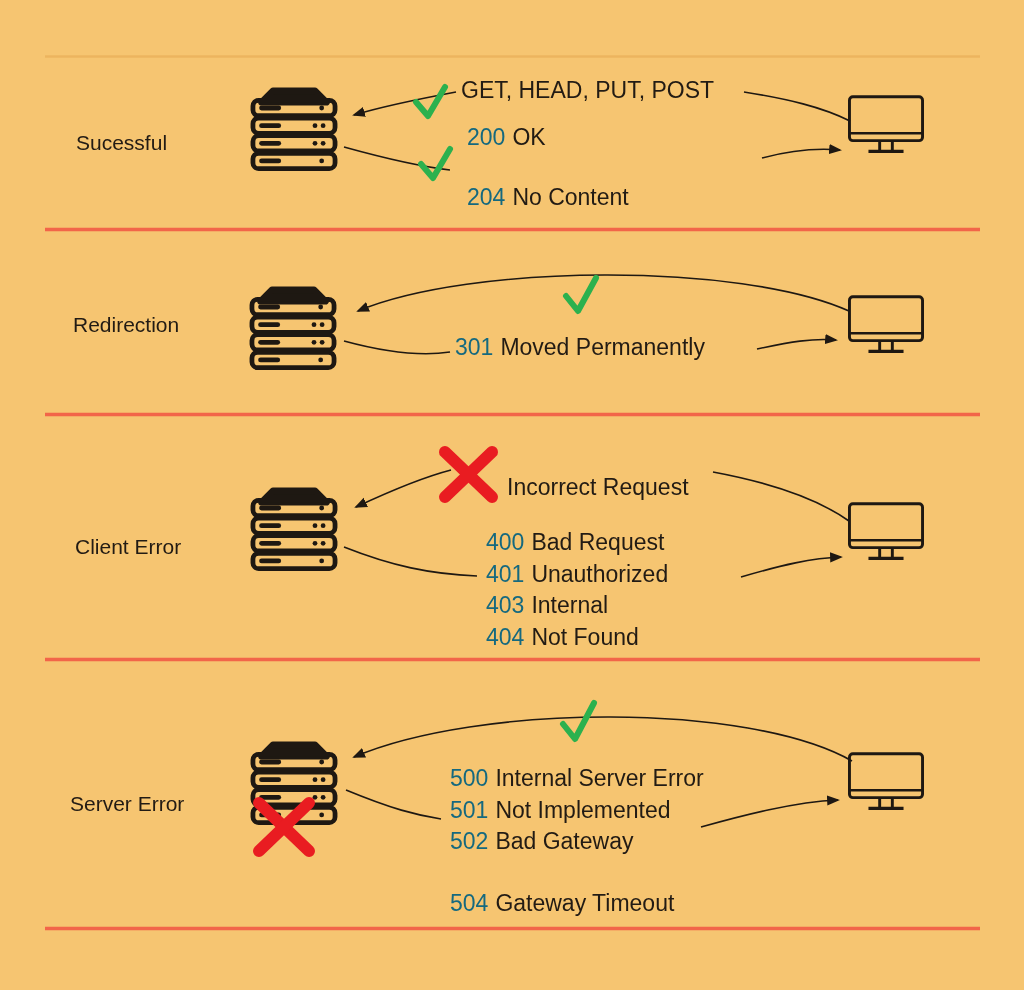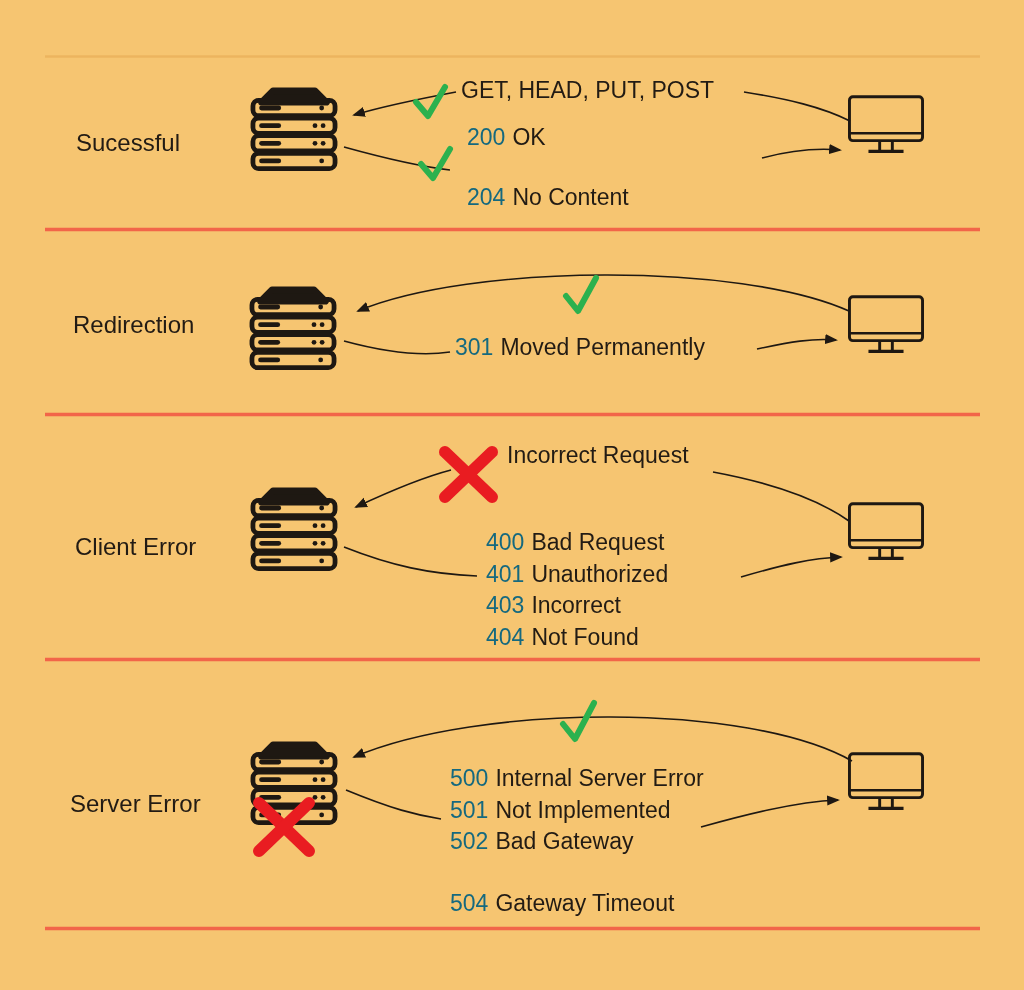--- a/index.html
+++ b/index.html
@@ -4,21 +4,21 @@
 <style>
   html,body{margin:0;padding:0;}
   body{
     width:1024px;height:990px;overflow:hidden;
     background:#f6c571;
     font-family:"Liberation Sans", sans-serif;
   }
   .canvas{position:relative;width:1024px;height:990px;background:#f6c571;}
   svg.overlay{position:absolute;left:0;top:0;width:1024px;height:990px;}
   .txt{position:absolute;white-space:nowrap;color:#221b14;}
-  .label{font-size:24px;line-height:30px;}
+  .label{font-size:21px;line-height:30px;}
   .req{font-size:23px;line-height:30px;}
   .row{font-size:23px;line-height:30px;}
   .row .code{color:#15697f;}
   .row .desc{margin-left:7px;color:#221b14;}
 </style>
 </head>
 <body>
 
 <div class="canvas">
 
@@ -110,24 +110,24 @@
 
   <div class="txt label" style="left:76px;top:128px">Sucessful</div>
   <div class="txt req" style="left:461px;top:75px">GET, HEAD, PUT, POST</div>
   <div class="txt row" style="left:467px;top:122px"><span class="code">200</span><span class="desc">OK</span></div>
   <div class="txt row" style="left:467px;top:182px"><span class="code">204</span><span class="desc">No Content</span></div>
 
   <div class="txt label" style="left:73px;top:310px">Redirection</div>
   <div class="txt row" style="left:455px;top:332px"><span class="code">301</span><span class="desc">Moved Permanently</span></div>
 
   <div class="txt label" style="left:75px;top:532px">Client Error</div>
-  <div class="txt req" style="left:507px;top:440px">Incorrect Request</div>
+  <div class="txt req" style="left:507px;top:472px">Incorrect Request</div>
   <div class="txt row" style="left:486px;top:527px"><span class="code">400</span><span class="desc">Bad Request</span></div>
   <div class="txt row" style="left:486px;top:559px"><span class="code">401</span><span class="desc">Unauthorized</span></div>
-  <div class="txt row" style="left:486px;top:590px"><span class="code">403</span><span class="desc">Incorrect</span></div>
+  <div class="txt row" style="left:486px;top:590px"><span class="code">403</span><span class="desc">Internal</span></div>
   <div class="txt row" style="left:486px;top:622px"><span class="code">404</span><span class="desc">Not Found</span></div>
 
   <div class="txt label" style="left:70px;top:789px">Server Error</div>
   <div class="txt row" style="left:450px;top:763px"><span class="code">500</span><span class="desc">Internal Server Error</span></div>
   <div class="txt row" style="left:450px;top:795px"><span class="code">501</span><span class="desc">Not Implemented</span></div>
   <div class="txt row" style="left:450px;top:826px"><span class="code">502</span><span class="desc">Bad Gateway</span></div>
   <div class="txt row" style="left:450px;top:888px"><span class="code">504</span><span class="desc">Gateway Timeout</span></div>
 
 </div>
 

